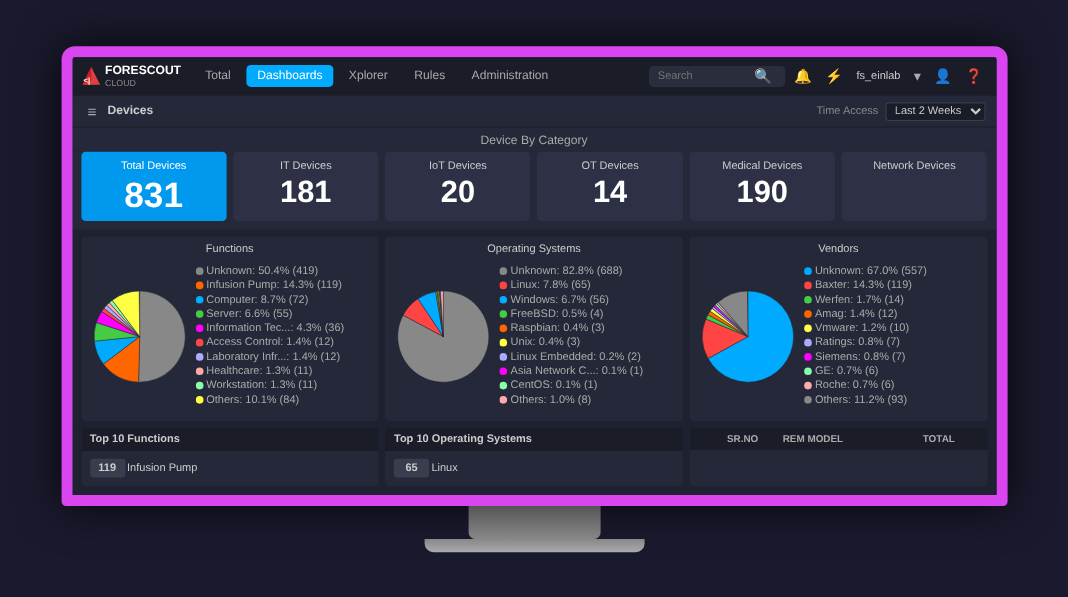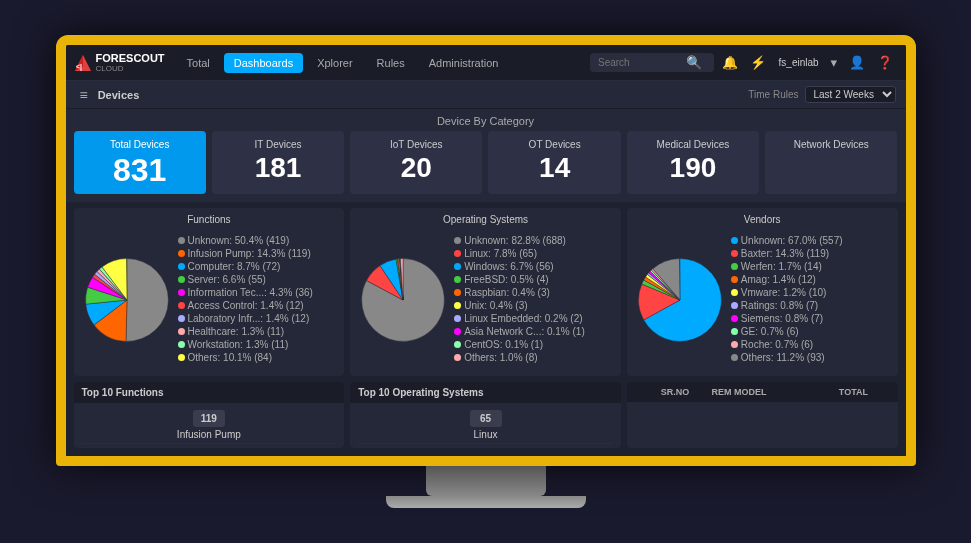--- a/index.html
+++ b/index.html
@@ -12,21 +12,21 @@
       font-family: Arial, sans-serif;
     }
     .monitor-wrap {
       position: relative;
       width: 860px;
     }
     .monitor-screen {
       background: #1e2130;
       border-radius: 12px 12px 4px 4px;
       overflow: hidden;
-      border: 10px solid #eab308;
+      border: 10px solid #d946ef;
       box-shadow: 0 0 40px rgba(0,0,0,0.8), inset 0 0 20px rgba(0,0,0,0.3);
     }
     .monitor-stand {
       width: 120px;
       height: 30px;
       background: linear-gradient(to bottom, #555, #888);
       margin: 0 auto;
       border-radius: 0 0 6px 6px;
     }
     .monitor-base {
@@ -258,21 +258,20 @@
     }
     .bottom-panel-content {
       padding: 4px 8px;
     }
     .bottom-list-item {
       display: flex;
       align-items: center;
       gap: 2px;
       padding: 3px 0;
       border-bottom: 1px solid #2a2d3e;
-      flex-direction: column;
     }
     .bottom-rank {
       background: #3a3d4e;
       color: #ccc;
       font-size: 10px;
       font-weight: bold;
       min-width: 32px;
       text-align: center;
       padding: 3px 4px;
       border-radius: 3px;
@@ -336,21 +335,21 @@
       <span class="nav-icon">▾</span>
       <span class="nav-icon">👤</span>
       <span class="nav-icon">❓</span>
     </div>
 
     <div class="toolbar">
       <span class="nav-icon" style="font-size:14px;color:#aaa">≡</span>
       <span style="width:6px"></span>
       <span class="toolbar-title">Devices</span>
       <div class="toolbar-spacer"></div>
-      <span class="time-range-label">Time Rules</span>
+      <span class="time-range-label">Time Access</span>
       <select class="time-range-select">
         <option>Last 2 Weeks</option>
       </select>
     </div>
 
     <div class="section-title">Device By Category</div>
     <div class="device-cards">
       <div class="device-card highlight">
         <div class="device-card-label">Total Devices</div>
         <div class="device-card-value">831</div>

